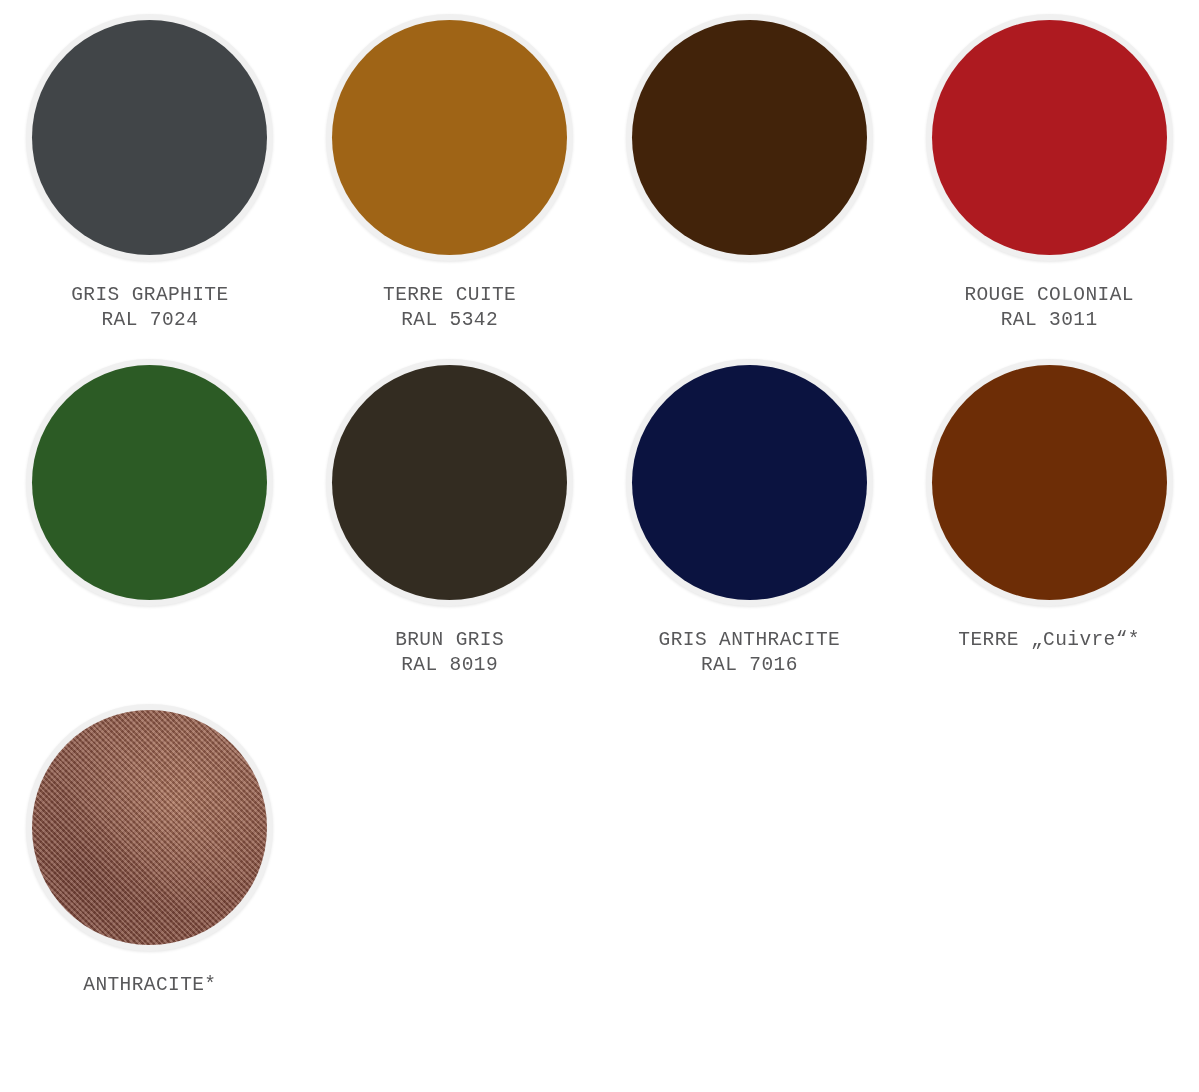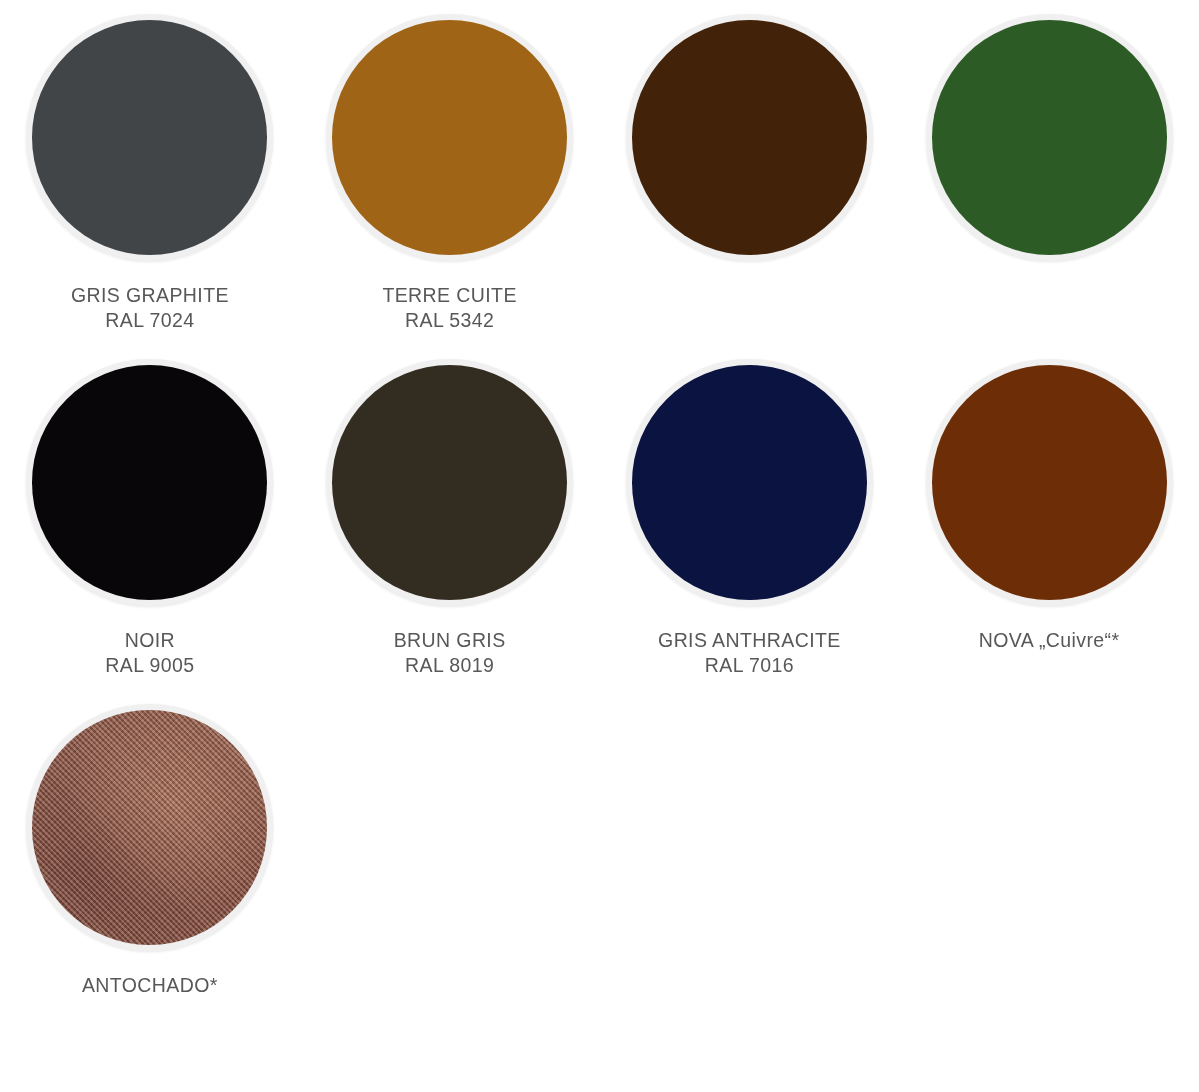--- a/index.html
+++ b/index.html
@@ -12,20 +12,21 @@
     height: 1092px;
     font-family: "Liberation Sans", sans-serif;
     overflow: hidden;
   }
 
   .palette {
     position: relative;
     width: 1199px;
     height: 1012px;
     box-sizing: border-box;
+    font-family: Liberation Mono, monospace;
   }
 
   .swatch-grid {
     display: grid;
     grid-template-columns: repeat(4, 299.75px);
     grid-template-rows: 345px 345px 345px;
     width: 1199px;
   }
 
   .swatch-cell {
@@ -125,33 +126,33 @@
       <div class="swatch-cell">
         <div class="swatch-disc-wrap">
           <div class="swatch-disc" style="background: rgb(240, 240, 240);">
             <div class="swatch-fill" style="background-color: rgb(66, 35, 10);"></div>
           </div>
         </div>
       </div>
       <div class="swatch-cell">
         <div class="swatch-disc-wrap">
           <div class="swatch-disc" style="background: rgb(240, 240, 240);">
-            <div class="swatch-fill" style="background-color: rgb(44, 91, 37);"></div>
+            <div class="swatch-fill" style="background-color: rgb(174, 26, 32);"></div>
           </div>
+        </div>
+        <div class="swatch-label">
+          <span class="label-line">ROUGE COLONIAL</span>
+          <span class="label-line">RAL 3011</span>
         </div>
       </div>
       <div class="swatch-cell">
         <div class="swatch-disc-wrap">
           <div class="swatch-disc" style="background: rgb(240, 240, 240);">
-            <div class="swatch-fill" style="background-color: rgb(8, 6, 8);"></div>
+            <div class="swatch-fill" style="background-color: rgb(44, 91, 37);"></div>
           </div>
-        </div>
-        <div class="swatch-label">
-          <span class="label-line">NOIR</span>
-          <span class="label-line">RAL 9005</span>
         </div>
       </div>
       <div class="swatch-cell">
         <div class="swatch-disc-wrap">
           <div class="swatch-disc" style="background: rgb(240, 240, 240);">
             <div class="swatch-fill" style="background-color: rgb(51, 44, 33);"></div>
           </div>
         </div>
         <div class="swatch-label">
           <span class="label-line">BRUN GRIS</span>
@@ -169,27 +170,27 @@
           <span class="label-line">RAL 7016</span>
         </div>
       </div>
       <div class="swatch-cell">
         <div class="swatch-disc-wrap">
           <div class="swatch-disc" style="background: rgb(240, 240, 240);">
             <div class="swatch-fill" style="background-color: rgb(109, 45, 6);"></div>
           </div>
         </div>
         <div class="swatch-label">
-          <span class="label-line">NOVA „Cuivre“*</span>
+          <span class="label-line">TERRE „Cuivre“*</span>
         </div>
       </div>
       <div class="swatch-cell">
         <div class="swatch-disc-wrap">
           <div class="swatch-disc" style="background: rgb(240, 240, 240);">
             <div class="swatch-fill is-textured"></div>
           </div>
         </div>
         <div class="swatch-label">
-          <span class="label-line">ANTOCHADO*</span>
+          <span class="label-line">ANTHRACITE*</span>
         </div>
       </div>
     </div>
 </div>
 
 </body></html>

